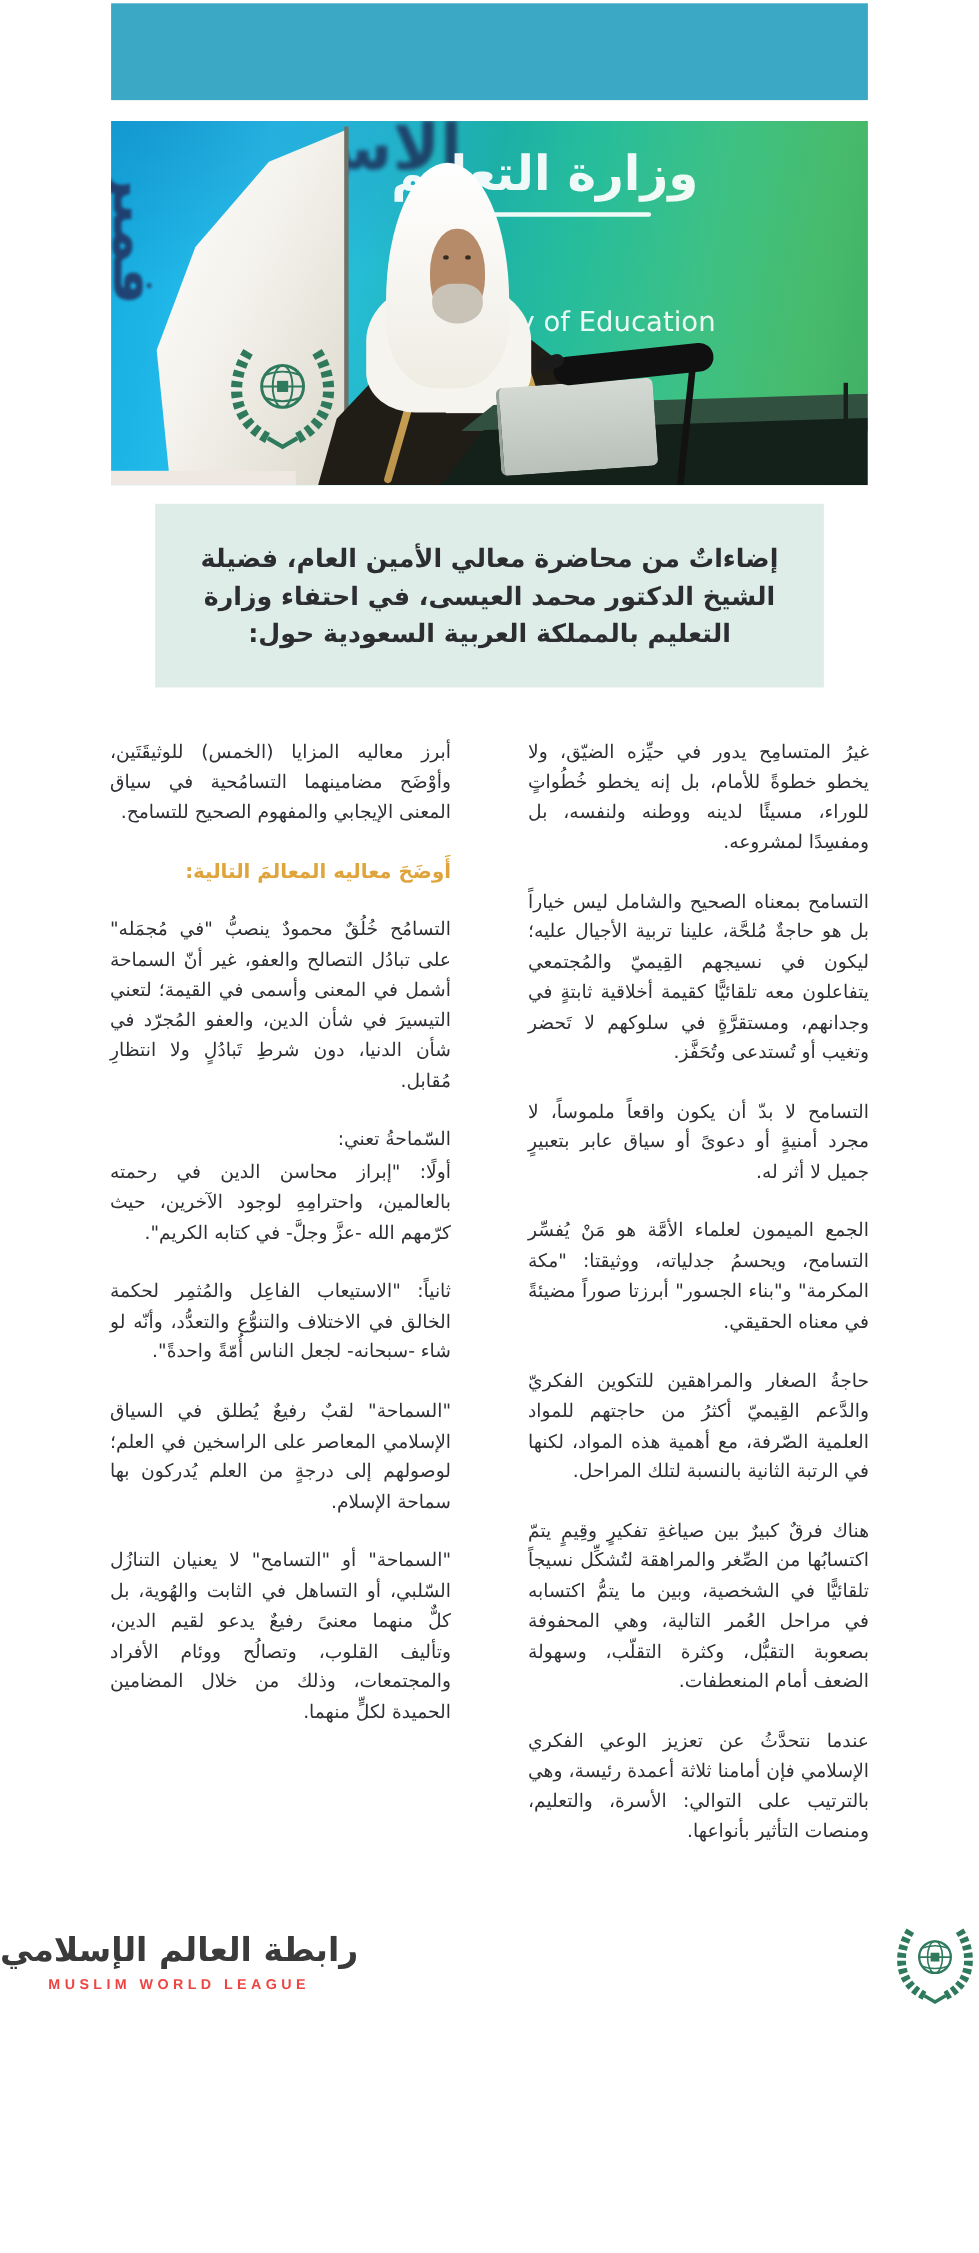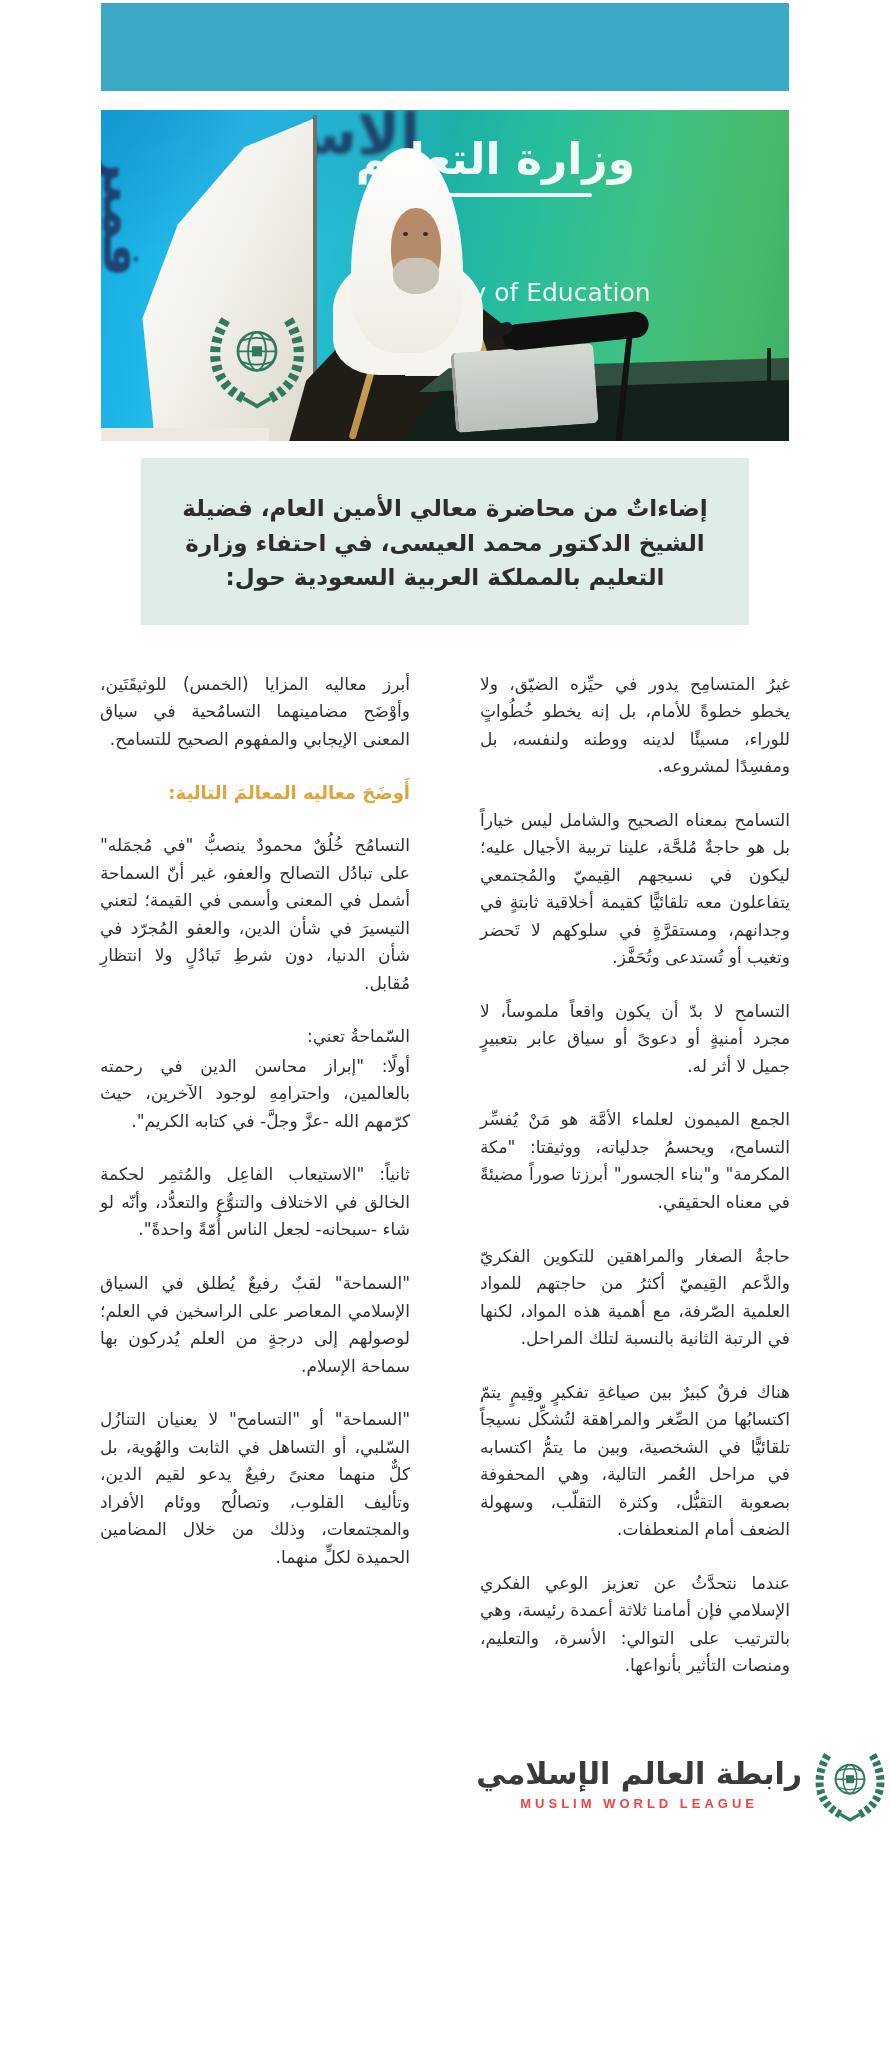--- a/index.html
+++ b/index.html
@@ -55,21 +55,21 @@
   .title{margin:10px 0 0;color:#2C8E96;font-size:27px;font-weight:800;line-height:1.55;text-align:justify;}
 
   
   .cols{width:690px;margin:46px auto 0;display:flex;direction:rtl;gap:70px;}
   .col{width:310px;color:#2f3034;font-size:17px;line-height:1.62;text-align:justify;}
   .col p{margin:0 0 26px;}
   .col p.label{margin:0 0 2px;}
   .gold{margin:2px 0 26px;color:#DFA53C;font-size:18px;font-weight:700;line-height:1.5;text-align:right;}
 
   
-  .footer{margin-top:38px;display:flex;direction:rtl;align-items:center;justify-content:flex-start;gap:8px;padding-left:44px;}
+  .footer{margin-top:38px;display:flex;direction:rtl;align-items:center;justify-content:space-between;gap:8px;}
   .f-icon{width:80px;height:80px;}
   .f-text{text-align:center;}
   .f-ar{font-size:30px;font-weight:800;color:#3a3a3a;letter-spacing:1px;}
   .f-en{margin-top:5px;font-size:13px;font-weight:700;color:#ef4444;letter-spacing:4px;font-family:"Liberation Sans",sans-serif;}
 </style>
 </head>
 <body>
 
 <div class="page">
 

